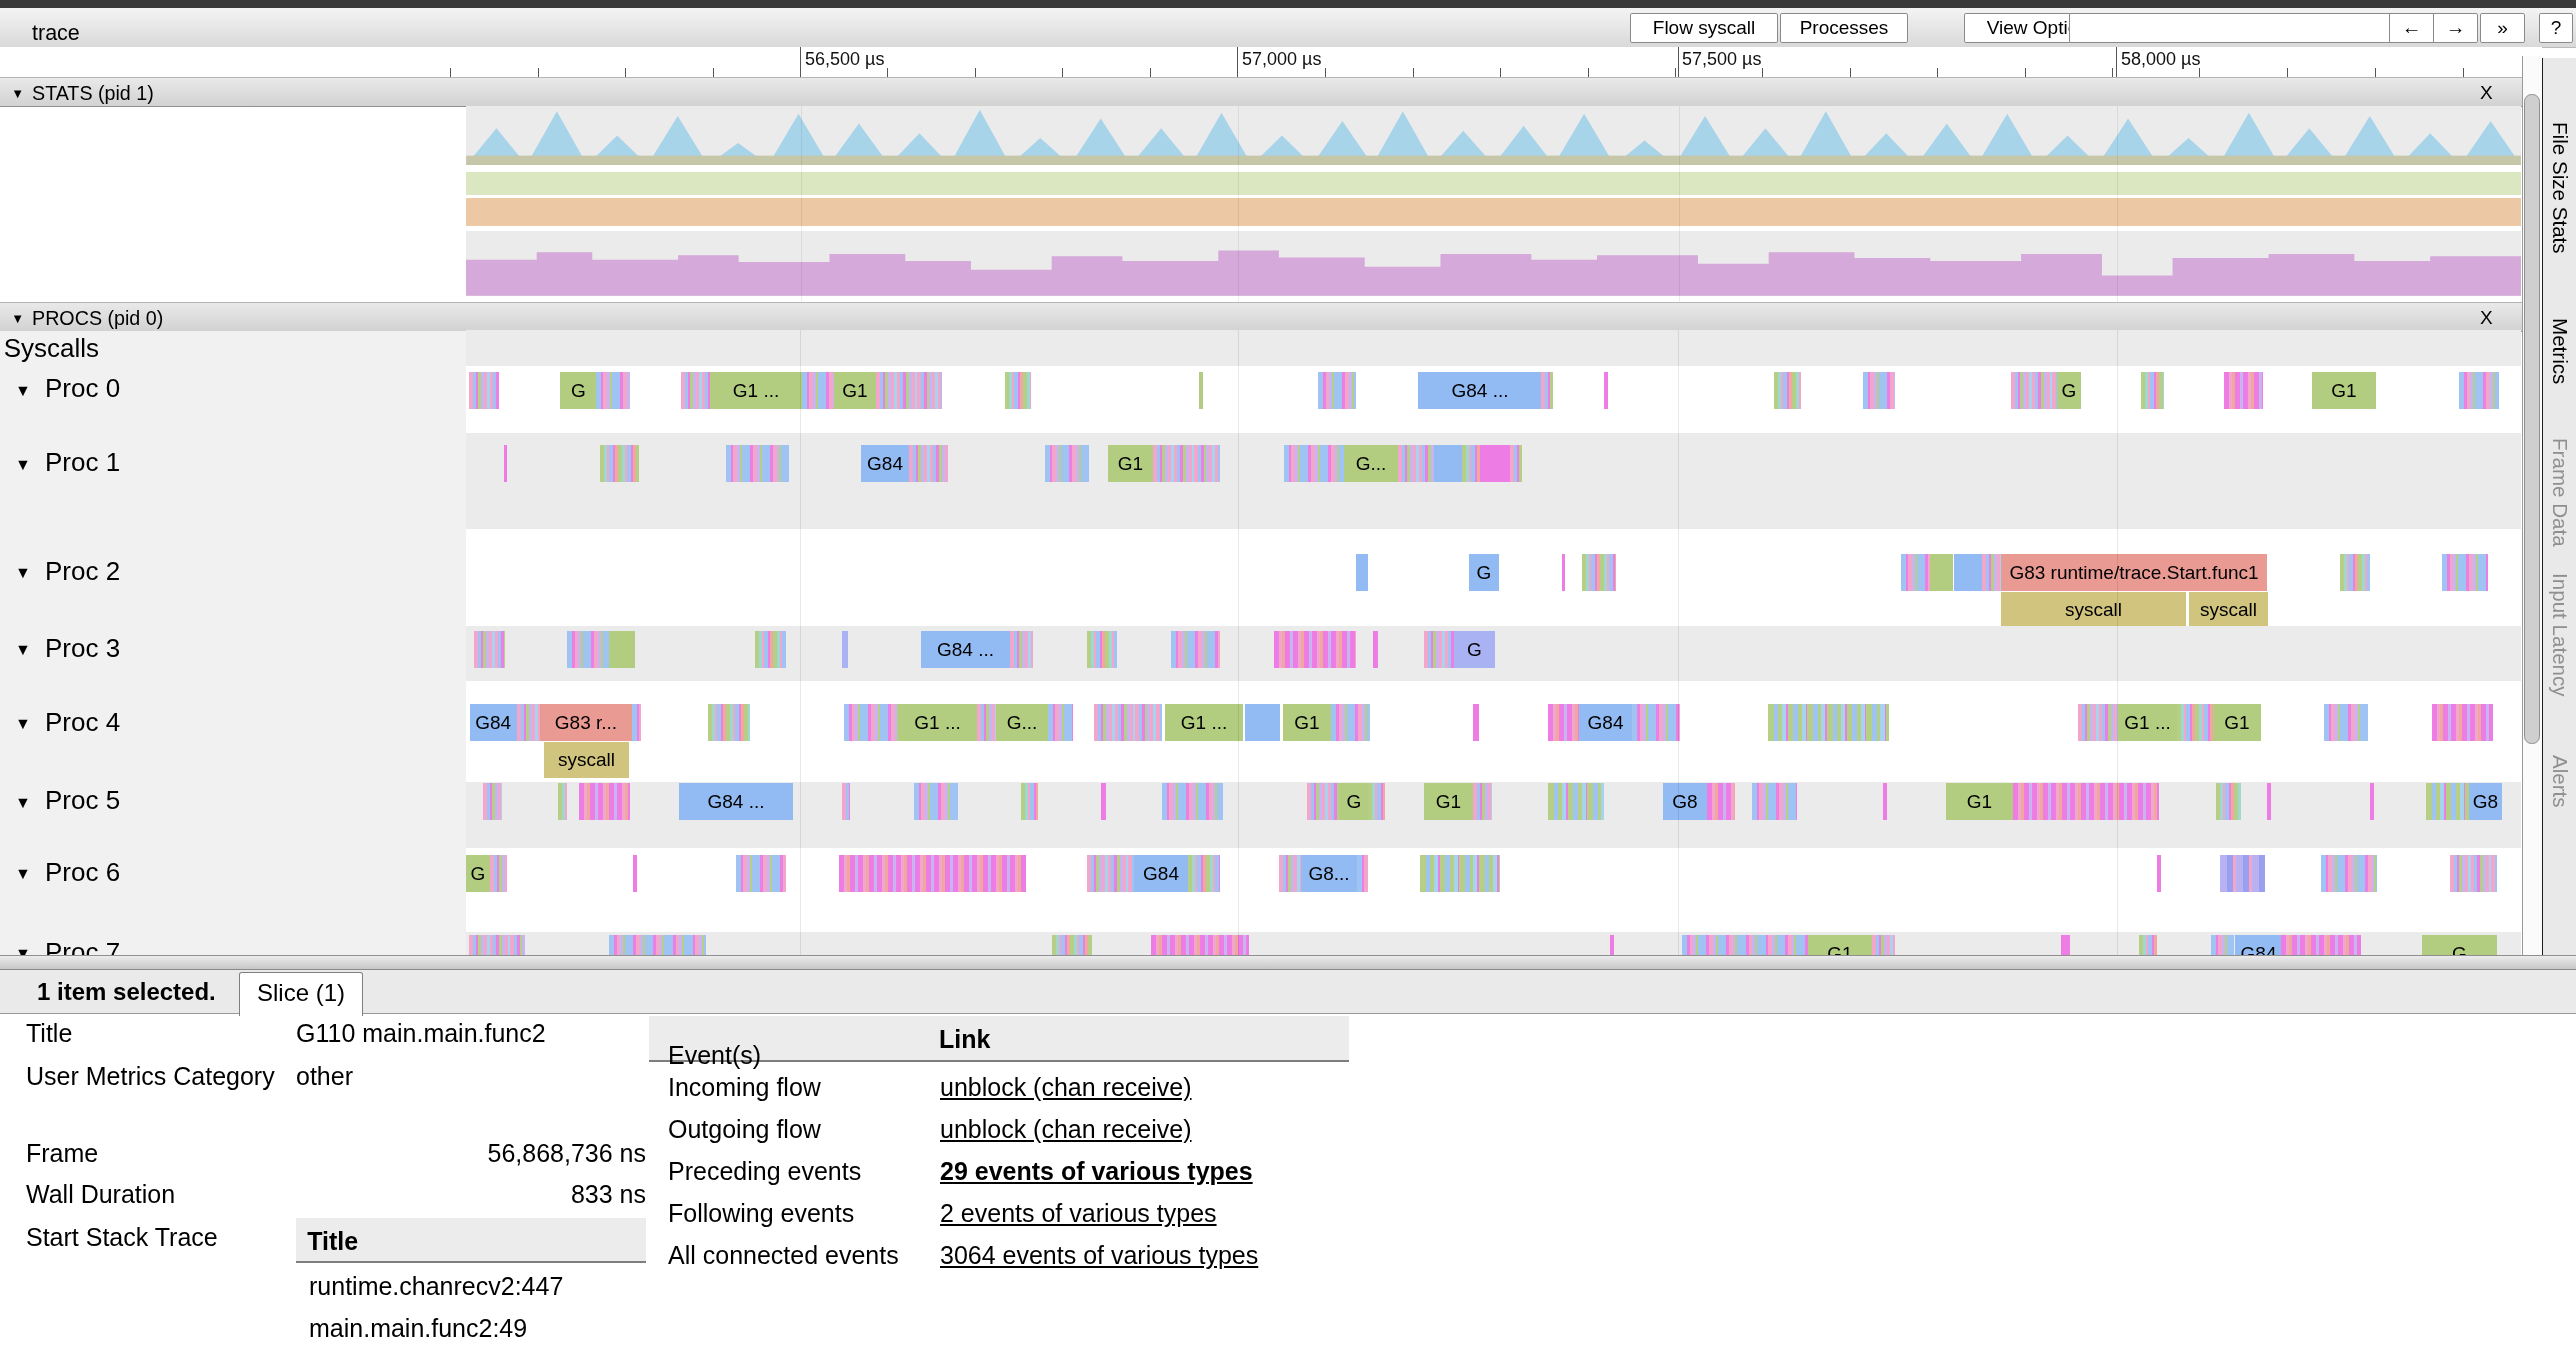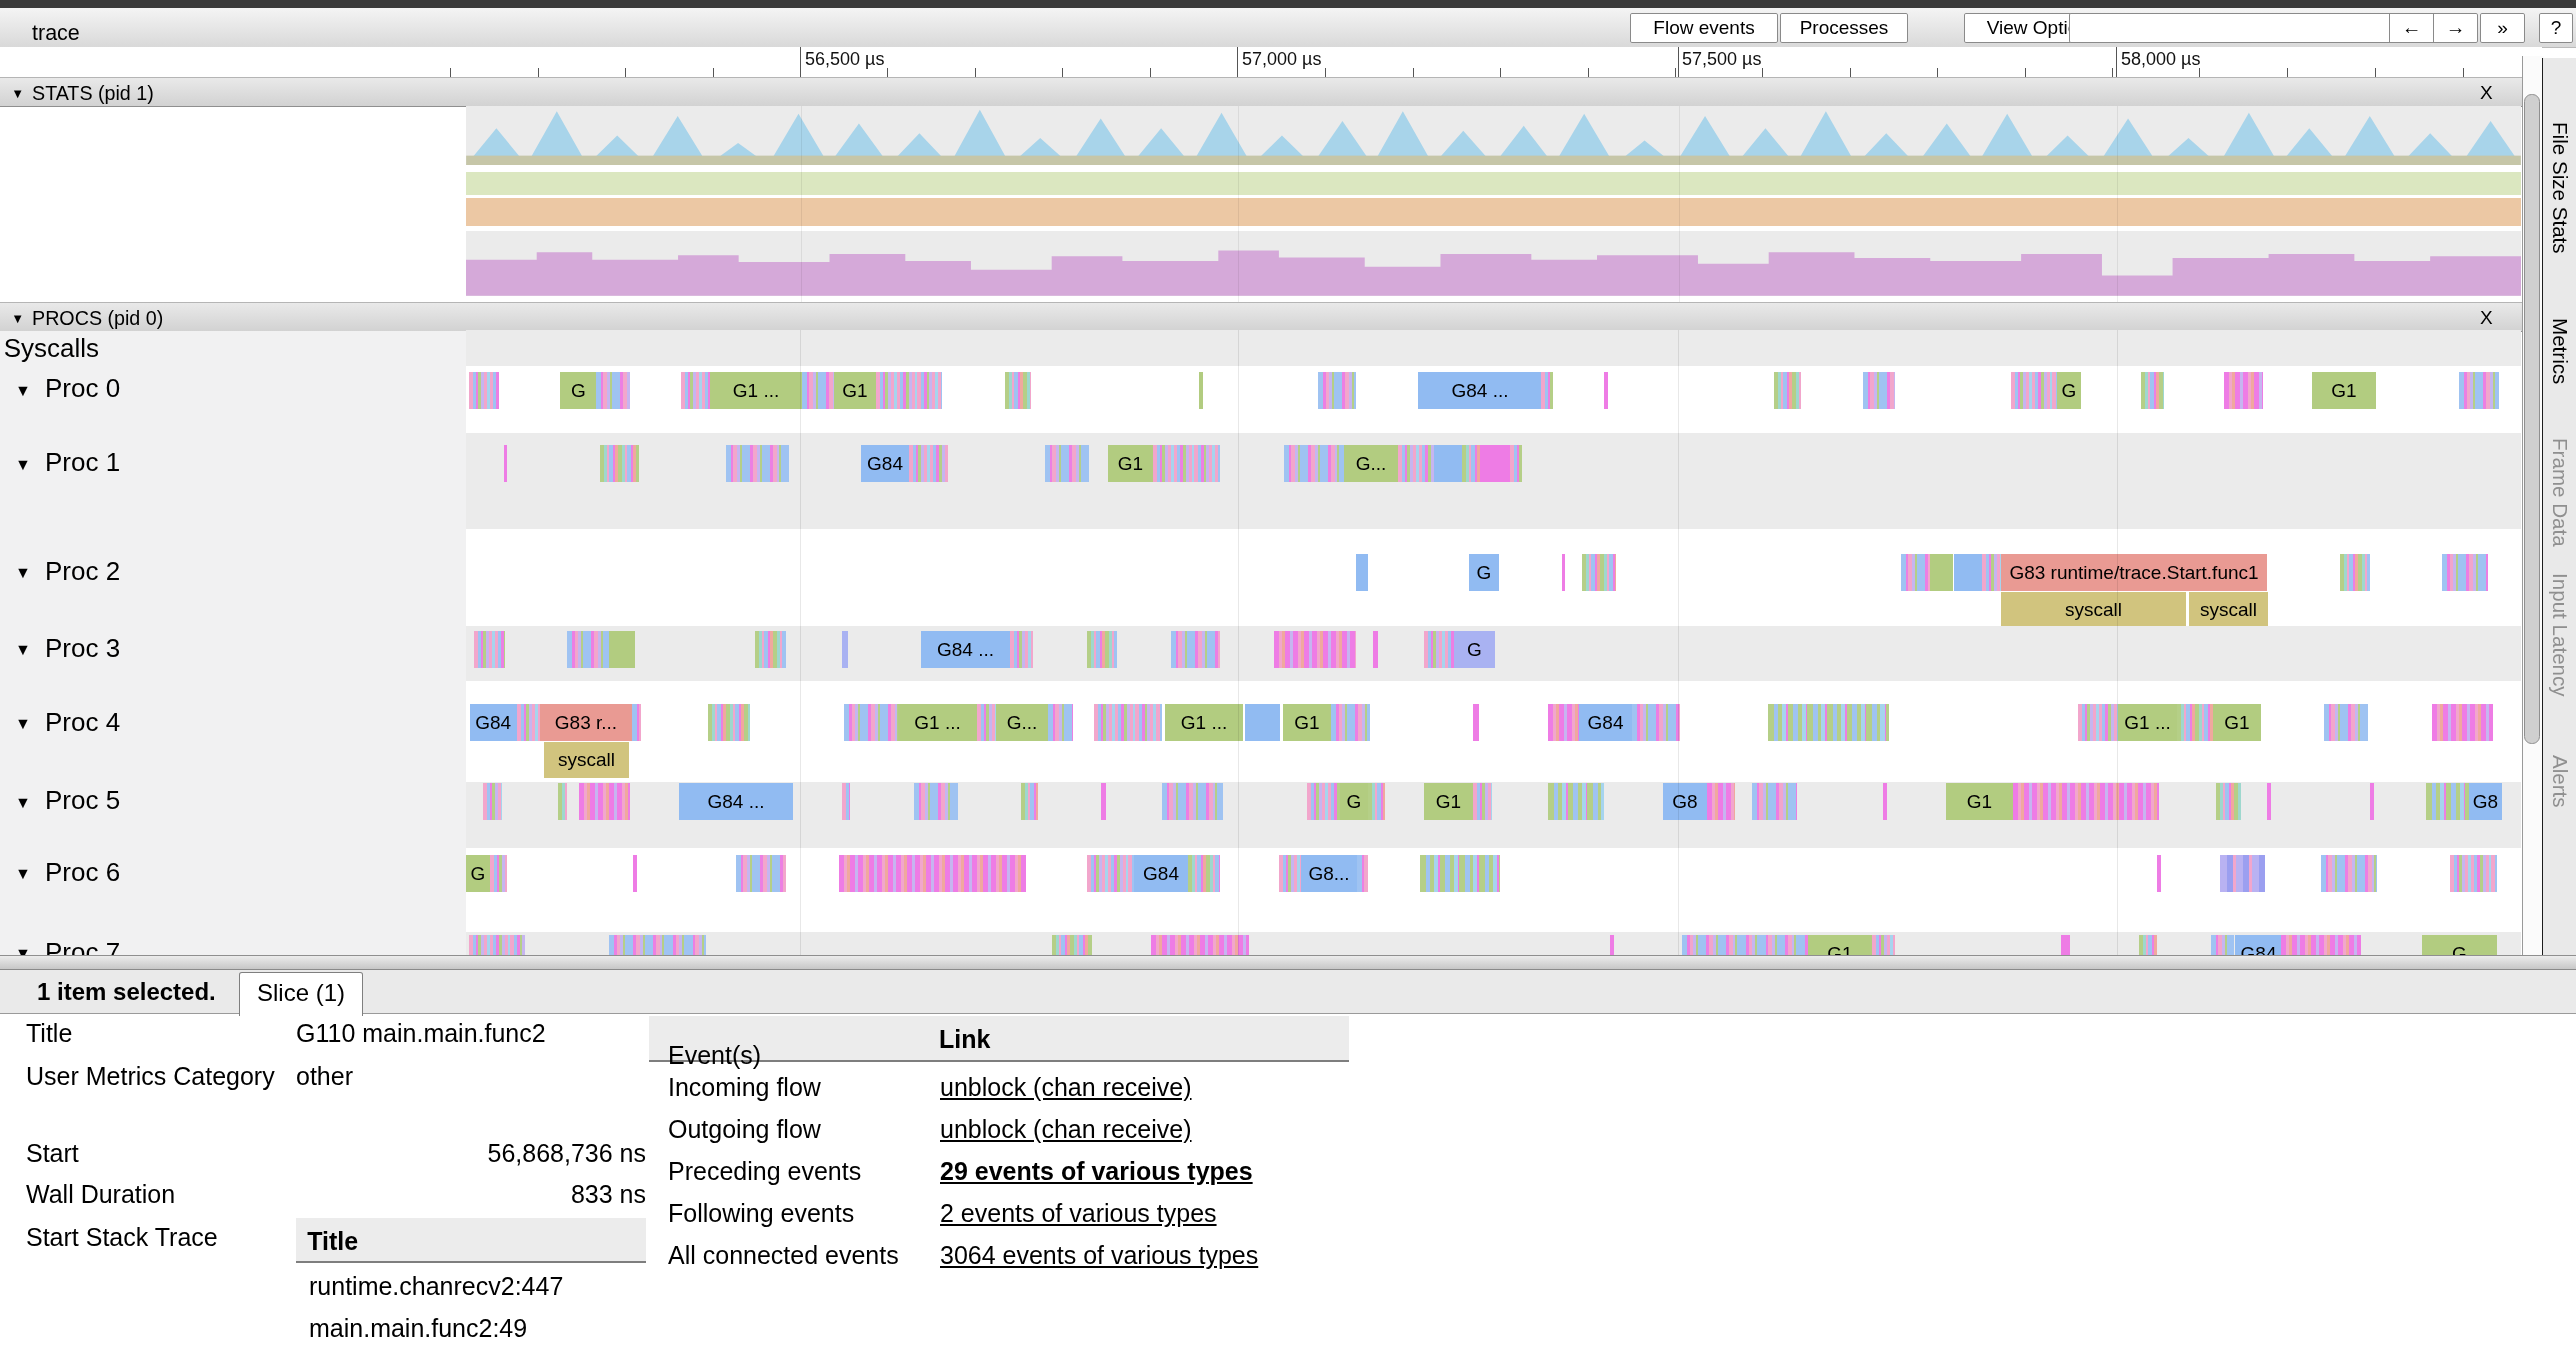--- a/index.html
+++ b/index.html
@@ -68,21 +68,21 @@
 </style>
 </head>
 <body>
 
 <div id="root">
 
   <div id="top-strip" class="abs"></div>
 
   <div id="toolbar" class="abs">
     <span id="app-title" class="abs">trace</span>
-    <div class="tb-btn" style="left:1630px;width:146px;">Flow events</div>
+    <div class="tb-btn" style="left:1630px;width:146px;">Flow syscall</div>
     <div class="tb-btn" style="left:1780px;width:126px;">Processes</div>
     <div class="tb-btn" style="left:1964px;width:155px;">View Options</div>
     <div id="search-wrap">
       <input id="search-input" placeholder="" style="">
       <div class="arrow-btn">←</div>
       <div class="arrow-btn">→</div>
     </div>
     <div class="tb-btn" style="left:2480px;width:43px;">»</div>
     <div class="tb-btn" style="left:2539px;width:32px;">?</div>
   </div>
@@ -355,21 +355,21 @@
   <div id="splitter" class="abs"></div>
 
   <div id="tabstrip" class="abs"></div>
   <span id="selected-text" class="abs">1 item selected.</span>
   <div id="slice-tab" class="abs">Slice (1)</div>
 
   <div class="det wrapcol" style="left:26px;top:1016px;">Title</div>
   <div class="det" style="left:296px;top:1016px;">G110 main.main.func2</div>
   <div class="det wrapcol" style="left:26px;top:1059px;">User Metrics Category</div>
   <div class="det" style="left:296px;top:1059px;">other</div>
-  <div class="det wrapcol" style="left:26px;top:1136px;">Start</div>
+  <div class="det wrapcol" style="left:26px;top:1136px;">Frame</div>
   <div class="det det-num" style="left:296px;top:1136px;">56,868,736 ns</div>
   <div class="det wrapcol" style="left:26px;top:1177px;">Wall Duration</div>
   <div class="det det-num" style="left:296px;top:1177px;">833 ns</div>
   <div class="det wrapcol" style="left:26px;top:1220px;">Start Stack Trace</div>
   <div class="abs tbl-head" style="left:296px;top:1218px;width:350px;height:43px;">
     <span class="det" style="left:11.2px;top:5.6px;position:absolute;font-weight:bold;">Title</span>
   </div>
   <div id="stack-rows">
       <div class="det abs" style="left: 309px; top: 1269px;">runtime.chanrecv2:447</div>
       <div class="det abs" style="left: 309px; top: 1311px;">main.main.func2:49</div>

